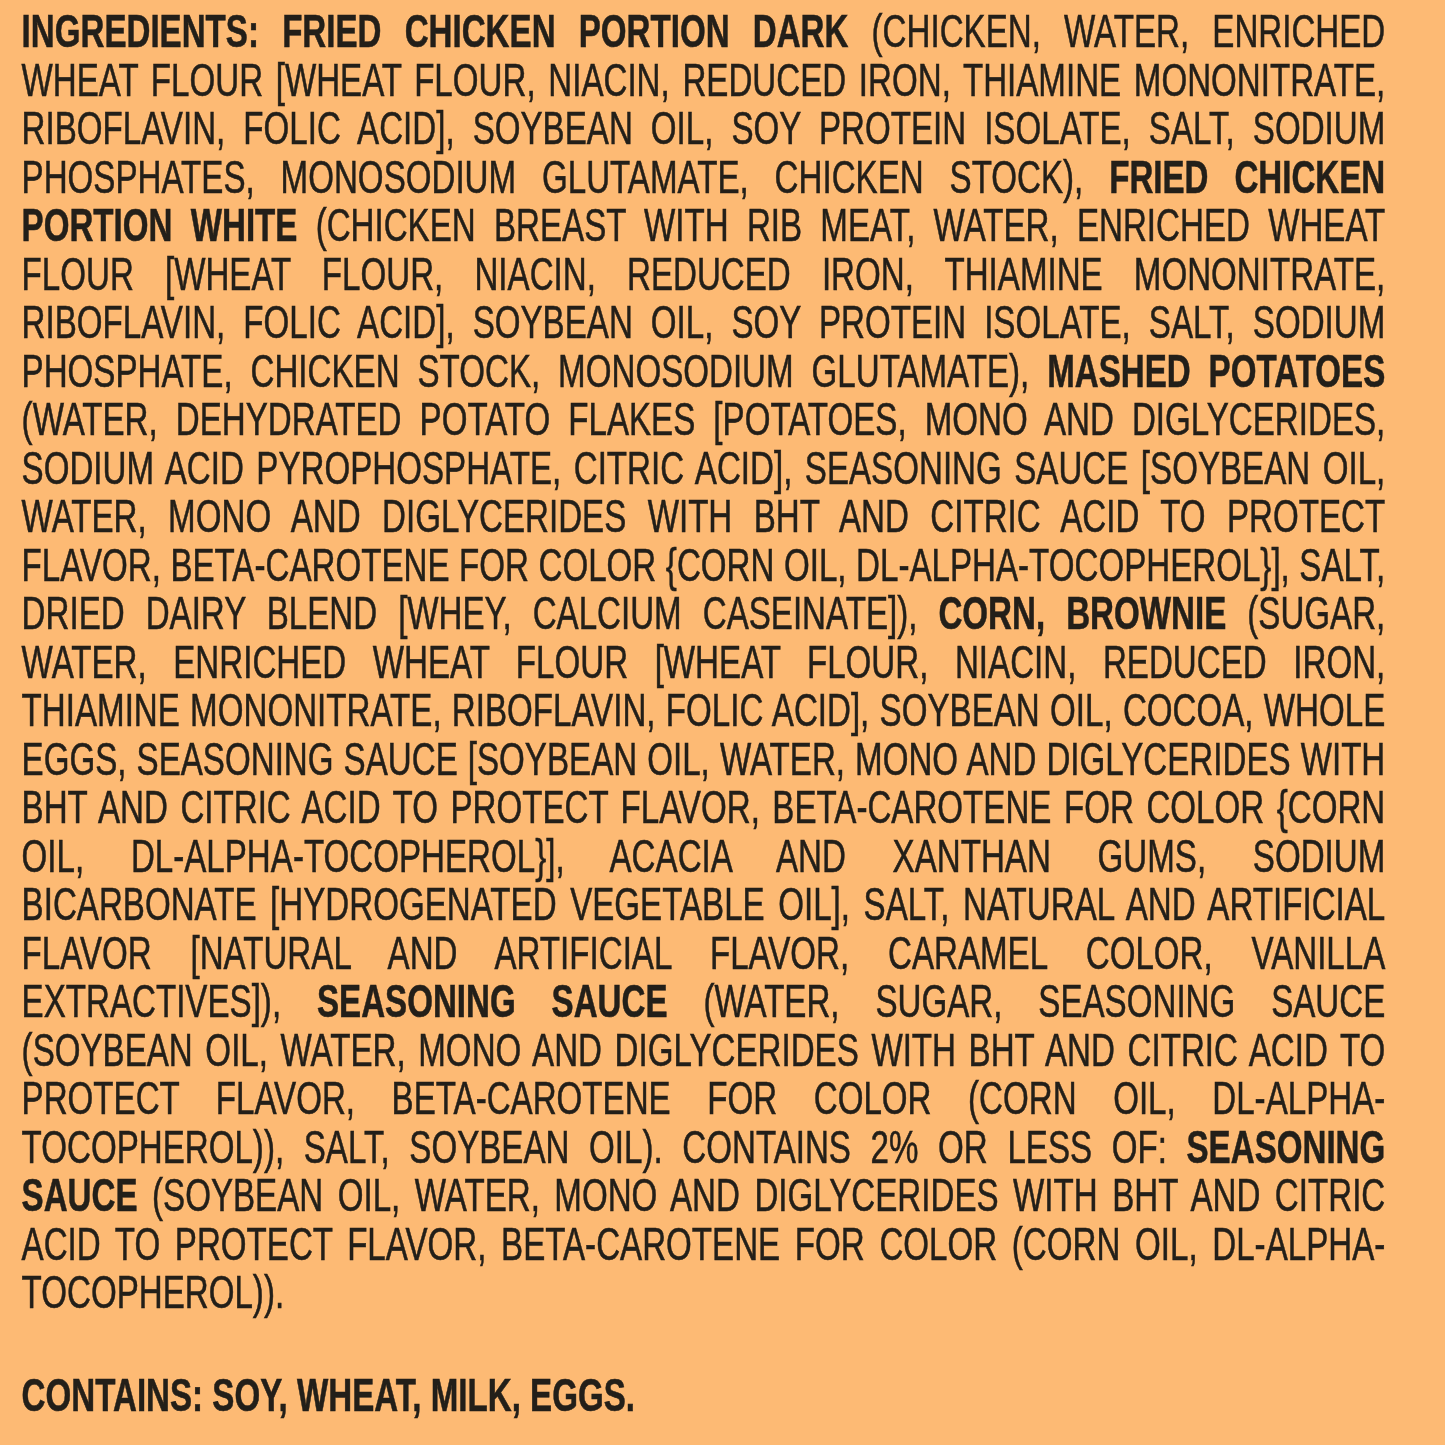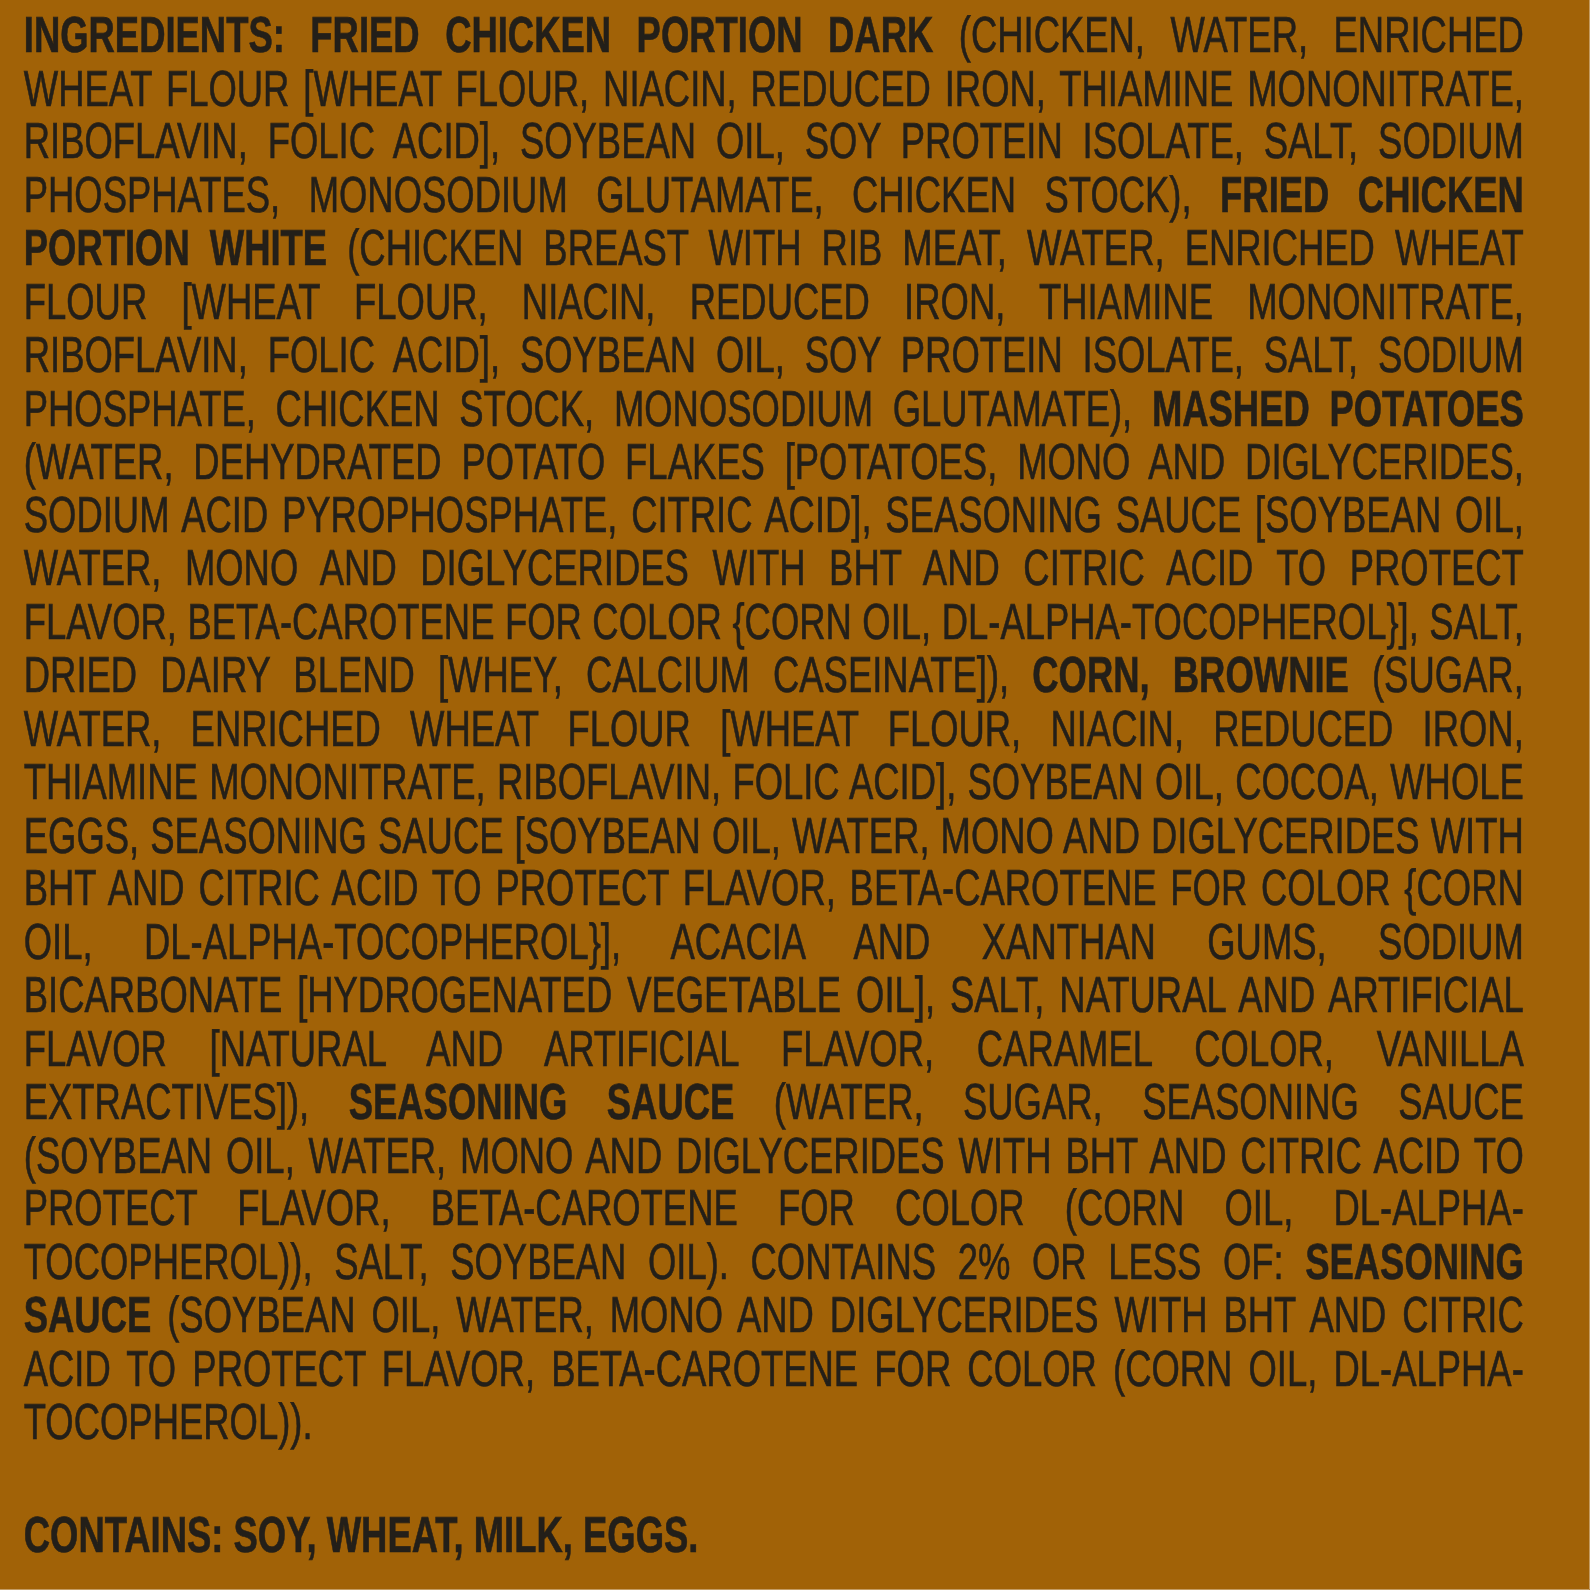--- a/index.html
+++ b/index.html
@@ -44,20 +44,20 @@
   .bold {
     font-weight: 700;
   }
   .reg {
     font-weight: 400;
   }
 </style>
 </head>
 <body>
 
-<div class="label-root" id="label-root" style="background: #a16207; color: rgb(35, 31, 25);">
+<div class="label-root" id="label-root" style="background: #fdba74; color: rgb(35, 31, 25);">
   <div class="scale-wrap">
     <p class="ingredients" id="ingredients-paragraph"><span class="bold">INGREDIENTS: </span><span class="bold">FRIED CHICKEN PORTION DARK </span><span class="reg">(CHICKEN, WATER, ENRICHED WHEAT FLOUR [WHEAT FLOUR, NIACIN, REDUCED IRON, THIAMINE MONONITRATE, RIBOFLAVIN, FOLIC ACID], SOYBEAN OIL, SOY PROTEIN ISOLATE, SALT, SODIUM PHOSPHATES, MONOSODIUM GLUTAMATE, CHICKEN STOCK), </span><span class="bold">FRIED CHICKEN PORTION WHITE </span><span class="reg">(CHICKEN BREAST WITH RIB MEAT, WATER, ENRICHED WHEAT FLOUR [WHEAT FLOUR, NIACIN, REDUCED IRON, THIAMINE MONONITRATE, RIBOFLAVIN, FOLIC ACID], SOYBEAN OIL, SOY PROTEIN ISOLATE, SALT, SODIUM PHOSPHATE, CHICKEN STOCK, MONOSODIUM GLUTAMATE), </span><span class="bold">MASHED POTATOES </span><span class="reg">(WATER, DEHYDRATED POTATO FLAKES [POTATOES, MONO AND DIGLYCERIDES, SODIUM ACID PYROPHOSPHATE, CITRIC ACID], SEASONING SAUCE [SOYBEAN OIL, WATER, MONO AND DIGLYCERIDES WITH BHT AND CITRIC ACID TO PROTECT FLAVOR, BETA-CAROTENE FOR COLOR {CORN OIL, DL-ALPHA-TOCOPHEROL}], SALT, DRIED DAIRY BLEND [WHEY, CALCIUM CASEINATE]), </span><span class="bold">CORN, BROWNIE </span><span class="reg">(SUGAR, WATER, ENRICHED WHEAT FLOUR [WHEAT FLOUR, NIACIN, REDUCED IRON, THIAMINE MONONITRATE, RIBOFLAVIN, FOLIC ACID], SOYBEAN OIL, COCOA, WHOLE EGGS, SEASONING SAUCE [SOYBEAN OIL, WATER, MONO AND DIGLYCERIDES WITH BHT AND CITRIC ACID TO PROTECT FLAVOR, BETA-CAROTENE FOR COLOR {CORN OIL, DL-ALPHA-TOCOPHEROL}], ACACIA AND XANTHAN GUMS, SODIUM BICARBONATE [HYDROGENATED VEGETABLE OIL], SALT, NATURAL AND ARTIFICIAL FLAVOR [NATURAL AND ARTIFICIAL FLAVOR, CARAMEL COLOR, VANILLA EXTRACTIVES]), </span><span class="bold">SEASONING SAUCE </span><span class="reg">(WATER, SUGAR, SEASONING SAUCE (SOYBEAN OIL, WATER, MONO AND DIGLYCERIDES WITH BHT AND CITRIC ACID TO PROTECT FLAVOR, BETA-CAROTENE FOR COLOR (CORN OIL, DL-ALPHA-TOCOPHEROL)), SALT, SOYBEAN OIL). CONTAINS 2% OR LESS OF: </span><span class="bold">SEASONING SAUCE </span><span class="reg">(SOYBEAN OIL, WATER, MONO AND DIGLYCERIDES WITH BHT AND CITRIC ACID TO PROTECT FLAVOR, BETA-CAROTENE FOR COLOR (CORN OIL, DL-ALPHA-TOCOPHEROL)).</span></p>
     <p class="allergens">
       <span class="bold">CONTAINS: SOY, WHEAT, MILK, EGGS.</span>
     </p>
   </div>
 </div>
 
 </body></html>

